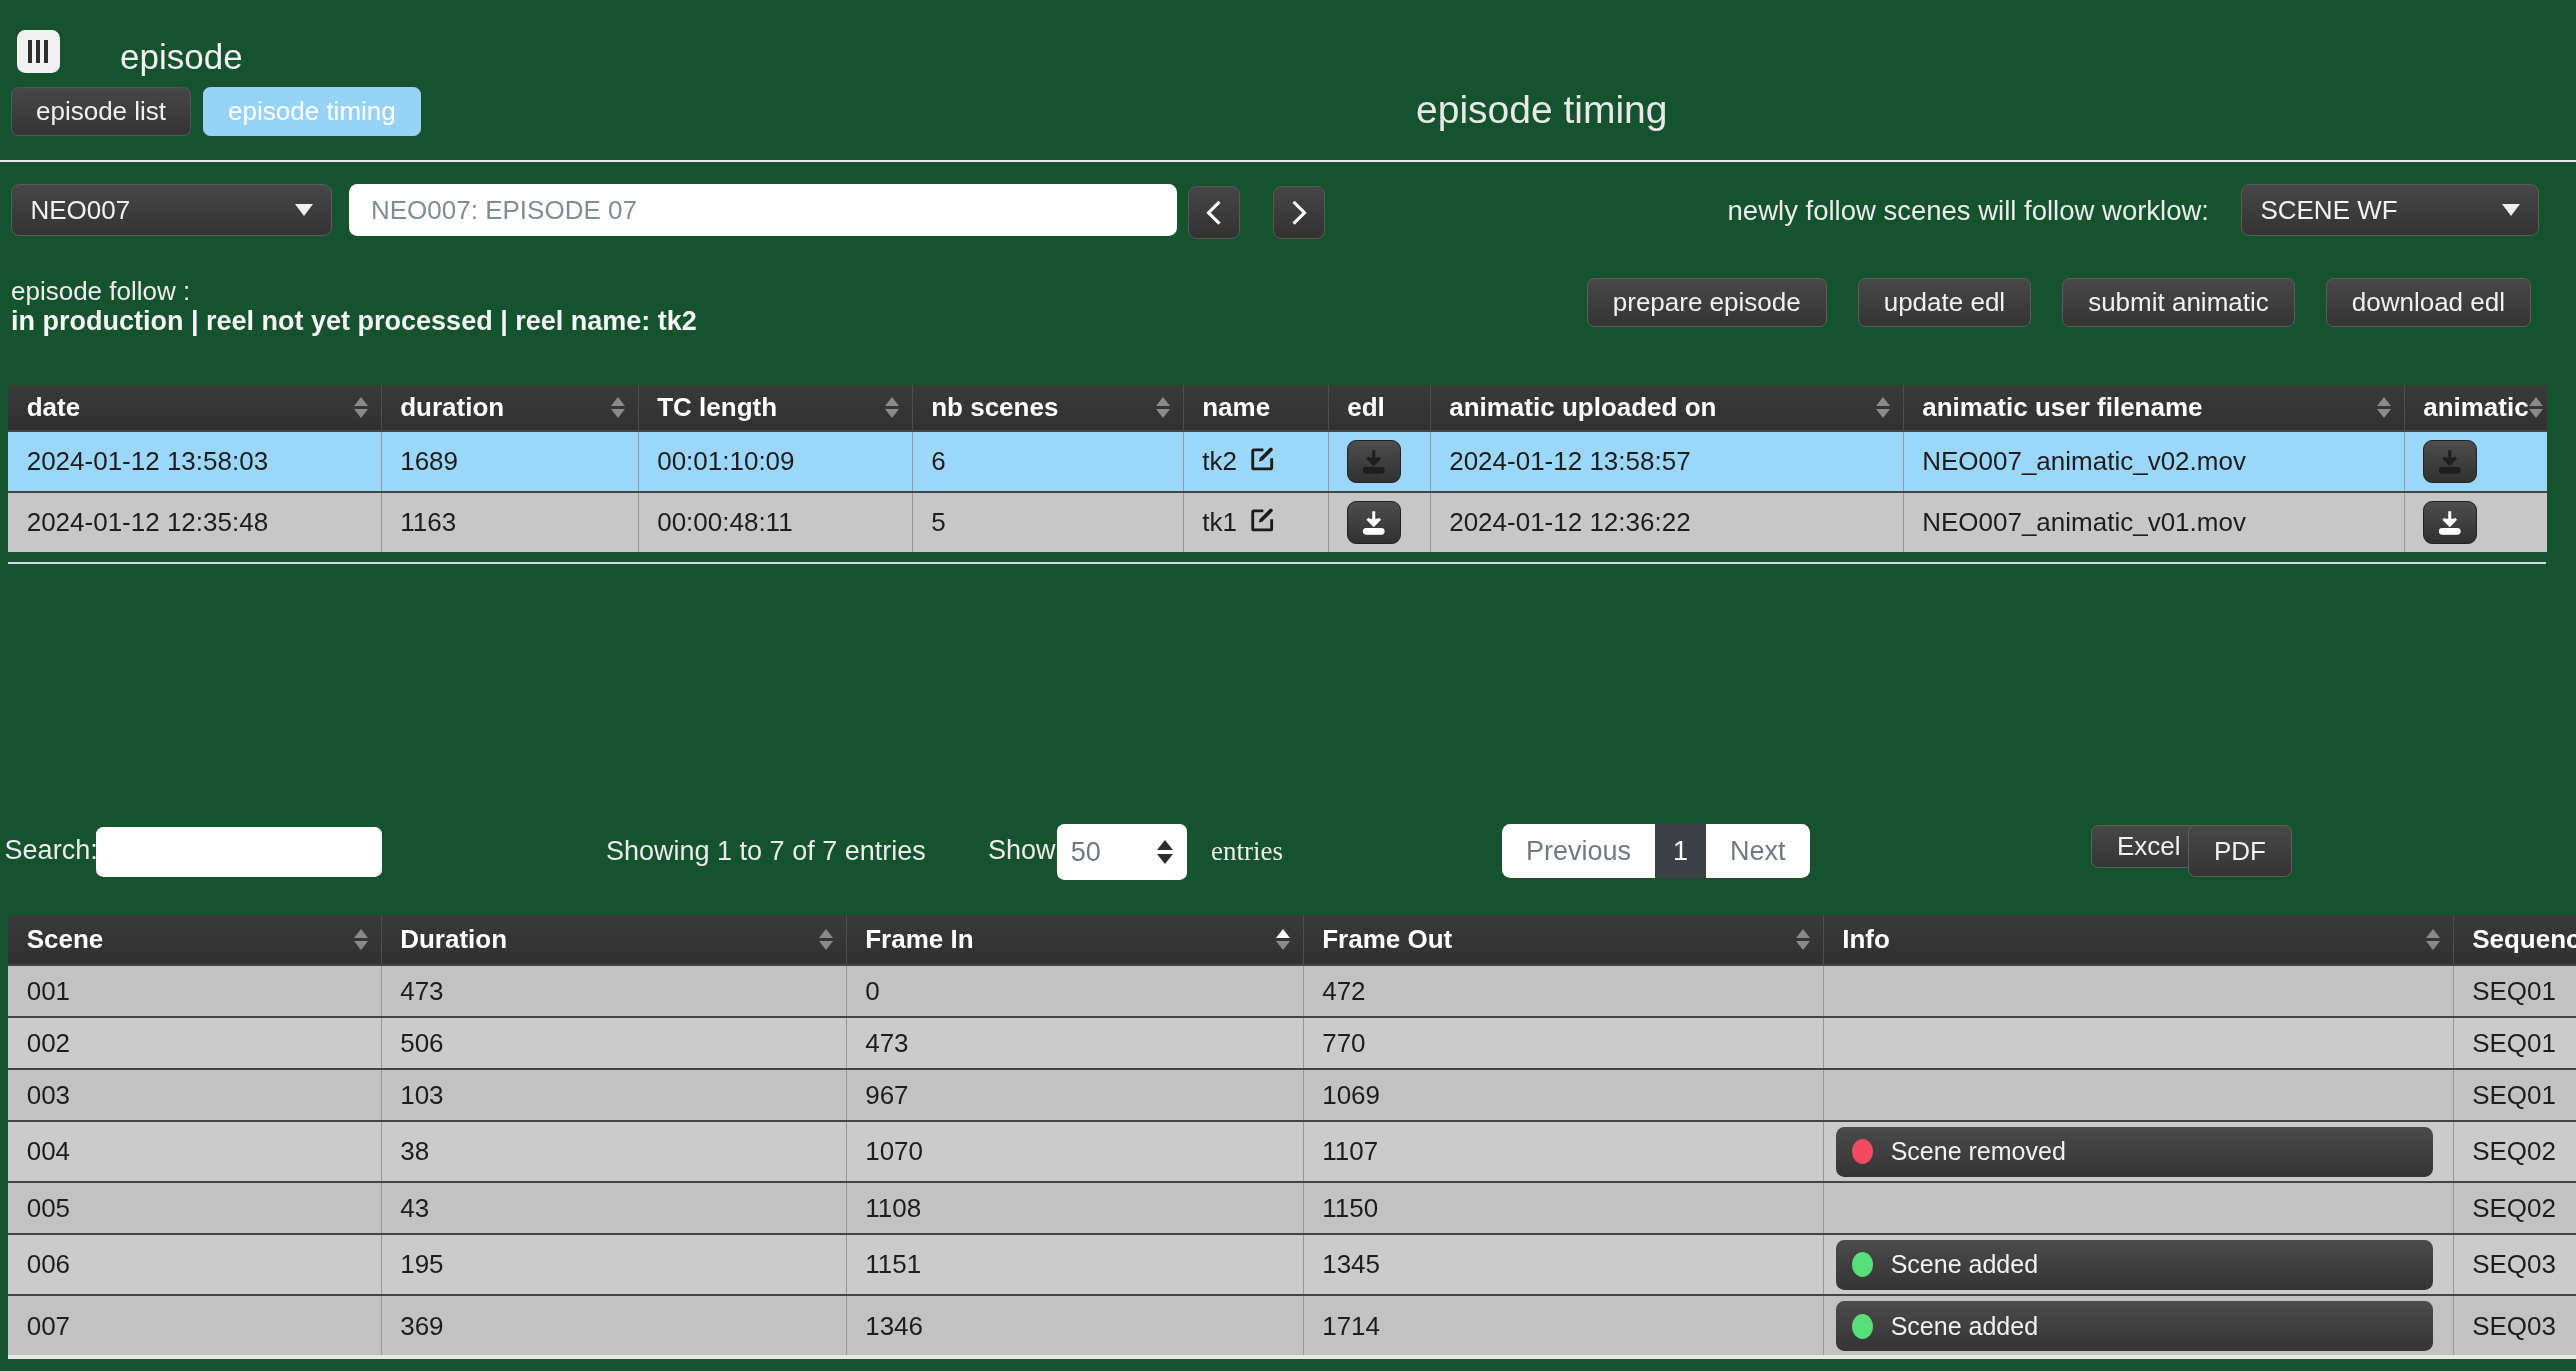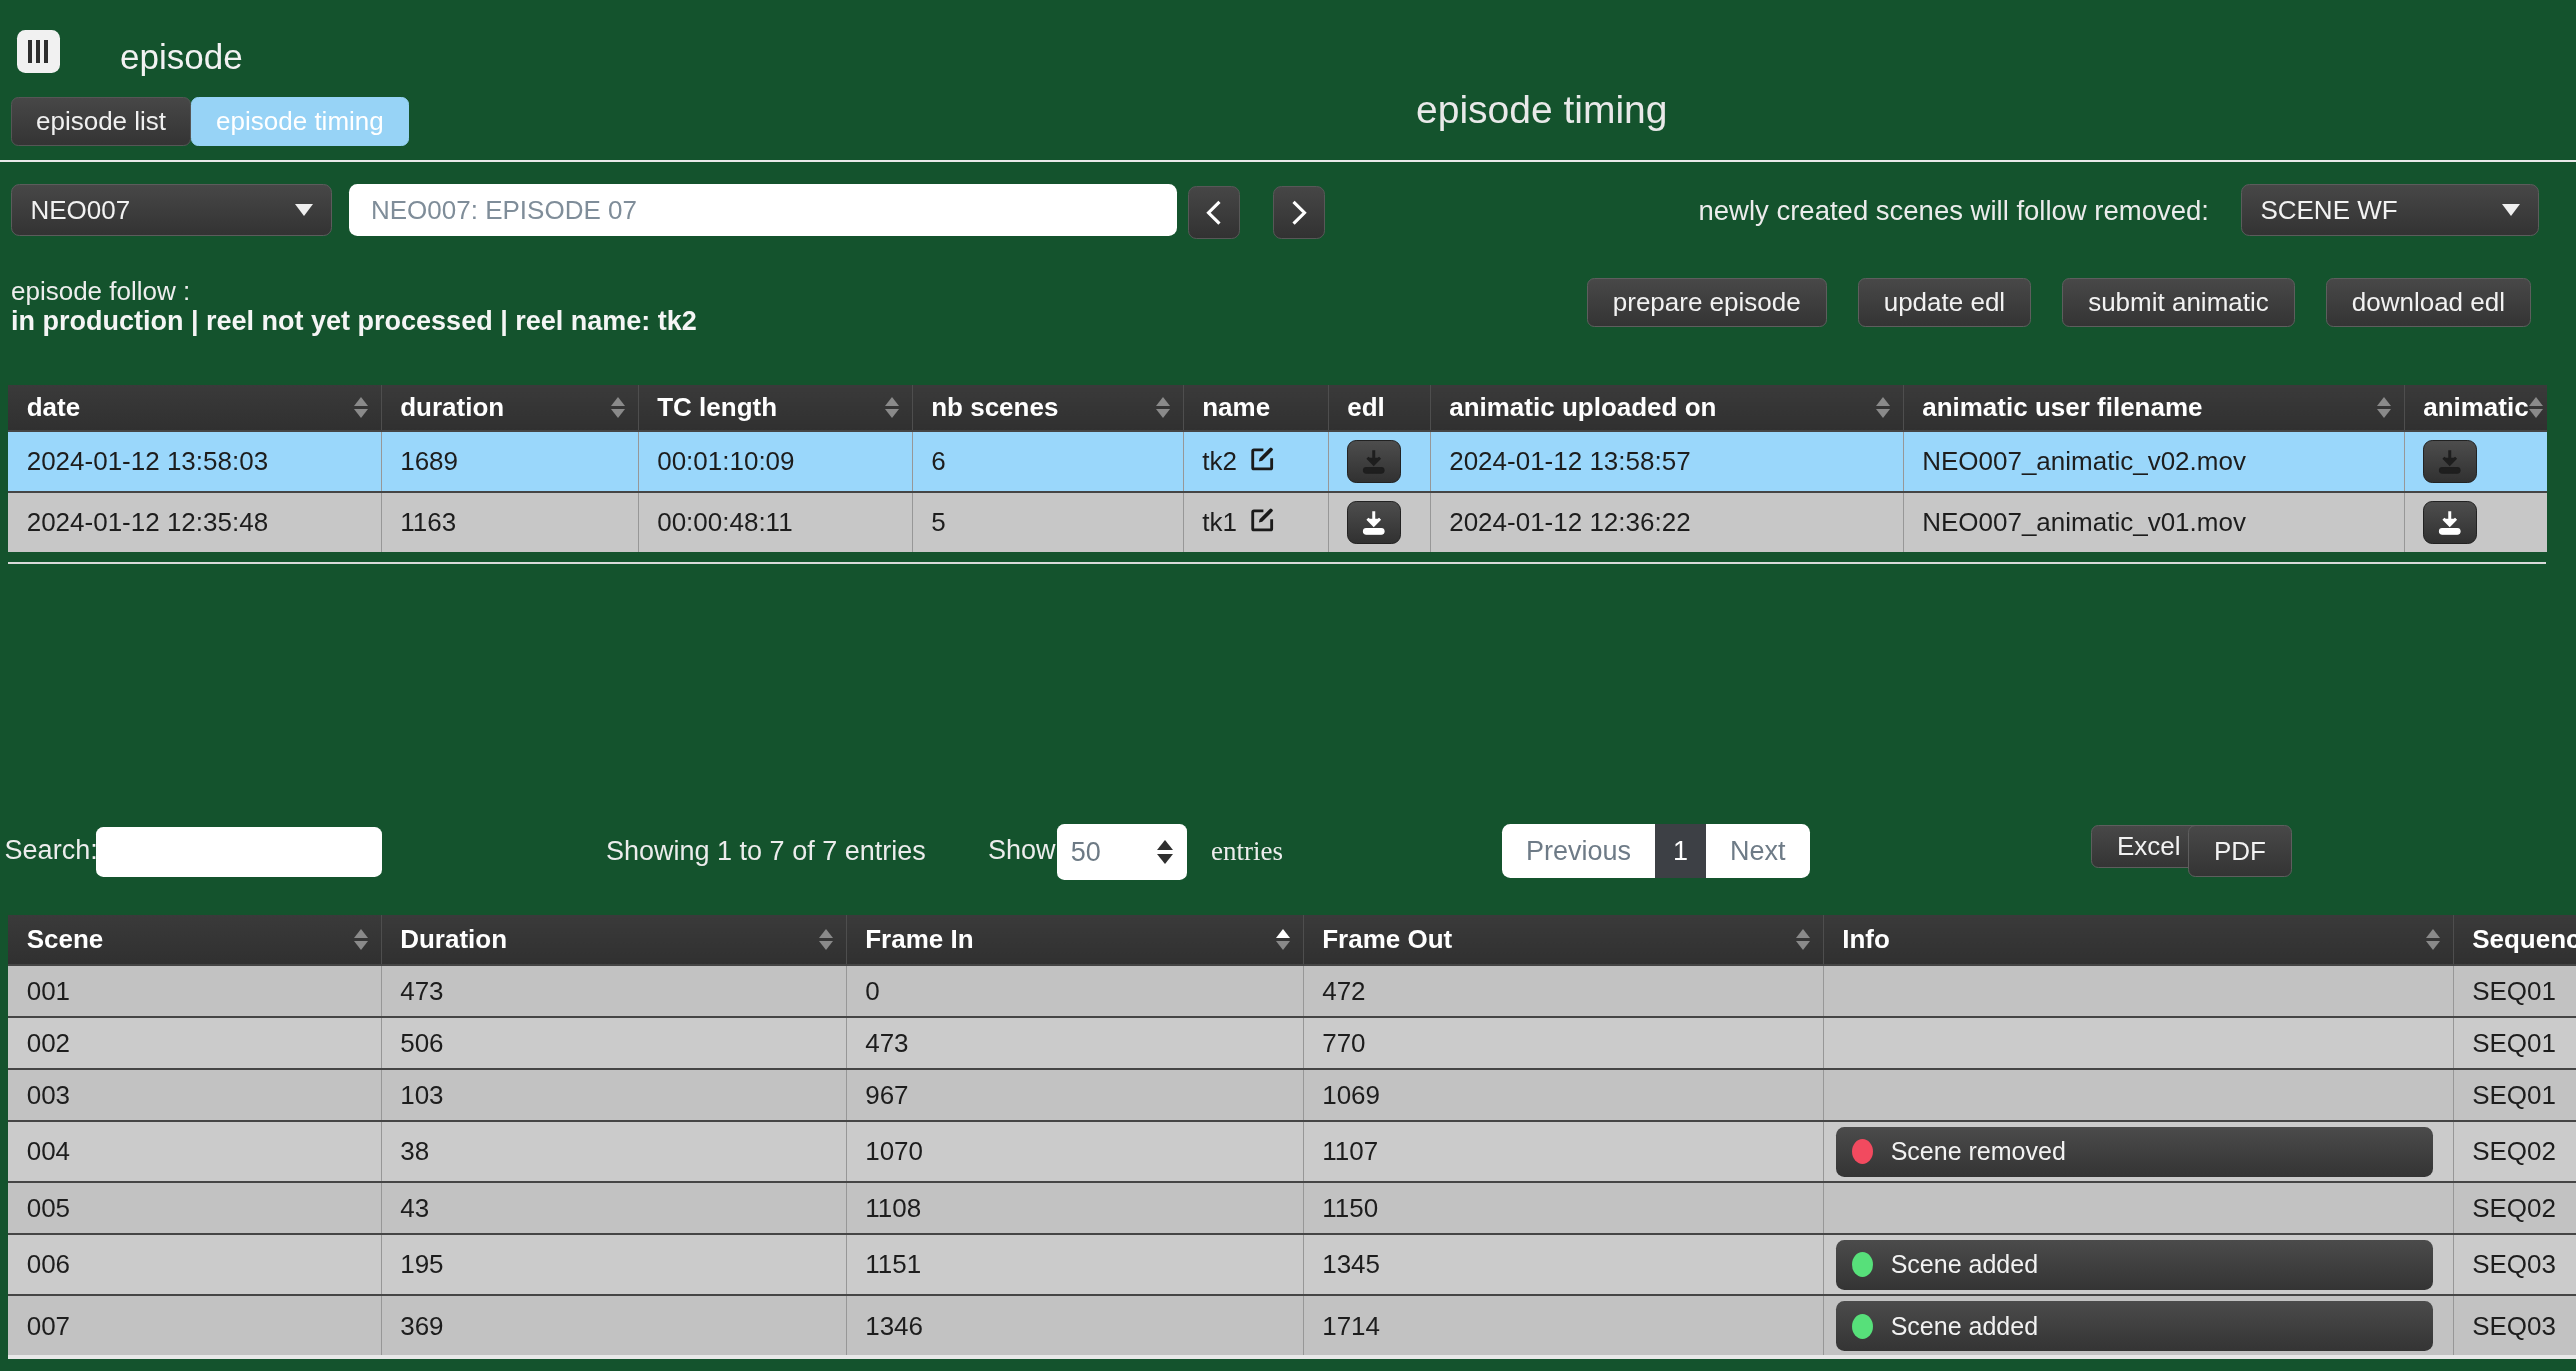--- a/index.html
+++ b/index.html
@@ -5,21 +5,21 @@
   * { box-sizing: border-box; }
   body { margin:0; background:#1d1d1d; font-family:"Liberation Sans", sans-serif; }
   .page { position:relative; width:2576px; height:1372px; background:#14532d; overflow:hidden; color:#ededed; }
 
   
   .menu-btn { position:absolute; left:16.5px; top:30px; width:43px; height:43px; background:#f1f1f1;
     border:none; border-radius:8.3px; display:flex; align-items:center; justify-content:center; gap:4.6px; cursor:pointer; }
   .menu-btn i { width:3.7px; height:23px; background:#2e2e2e; }
   .app-title { position:absolute; left:120px; top:37px; font-size:35px; color:#f2f2f2; }
 
-  .tabs { position:absolute; left:11px; top:97px; display:flex; }
+  .tabs { position:absolute; left:11px; top:87px; display:flex; gap:12px; }
   .tab { height:49px; padding:0 24px; border-radius:7.3px; font-size:26px; display:flex; align-items:center;
     border:0.9px solid #565656; background:linear-gradient(#474747,#343434); color:#f0f0f0; cursor:pointer; }
   .tab.active { background:#97d3f6; border-color:#97d3f6; color:#ffffff; }
 
   .page-heading { position:absolute; left:1416px; top:88px; font-size:39px; color:#e9e9e9; font-weight:400; }
   .divider { position:absolute; left:0; top:160px; width:2576px; height:1.8px; background:#e9e9e9; }
 
   
   .dark-select { display:flex; align-items:center; justify-content:space-between; padding:0 18.4px; border-radius:8.3px;
     border:0.9px solid #5c5c5c; background:linear-gradient(#474747,#333333); font-size:26px; color:#f2f2f2; cursor:pointer; }
@@ -139,21 +139,21 @@
     <svg width="20" height="27.5" viewBox="0 0 22 30">
         <polyline points="17,3 5,15 17,27" fill="none" stroke="#ffffff" stroke-width="3.5"></polyline>
       </svg>
   </button>
   <button class="nav-btn nav-next">
     <svg width="20" height="27.5" viewBox="0 0 22 30">
         <polyline points="5,3 17,15 5,27" fill="none" stroke="#ffffff" stroke-width="3.5"></polyline>
       </svg>
   </button>
 
-  <div class="wf-label">newly created scenes will follow removed:</div>
+  <div class="wf-label">newly follow scenes will follow worklow:</div>
   <div class="dark-select wf-select">
     <span>SCENE WF</span>
     <span class="caret-down"></span>
   </div>
 
   <div class="status-label">episode follow :</div>
   <div class="status-value">in production | reel not yet processed | reel name: tk2</div>
 
   <div class="actions">
     <button class="dark-btn">prepare episode</button>

